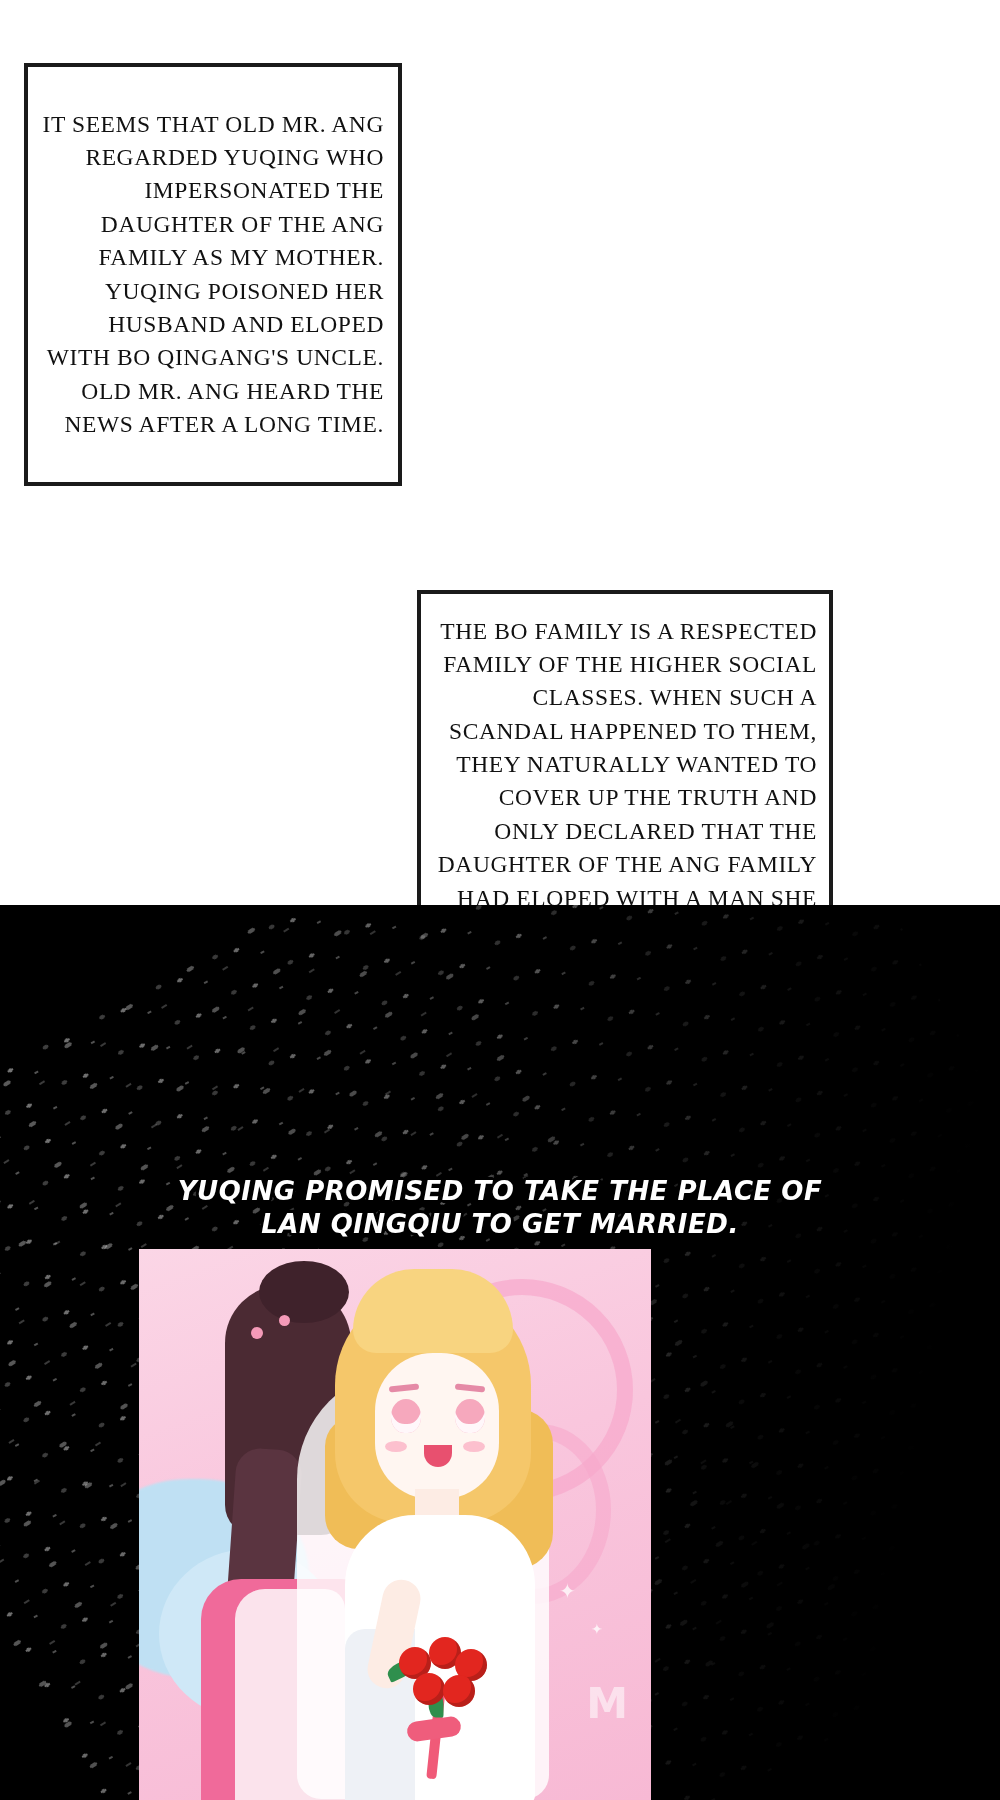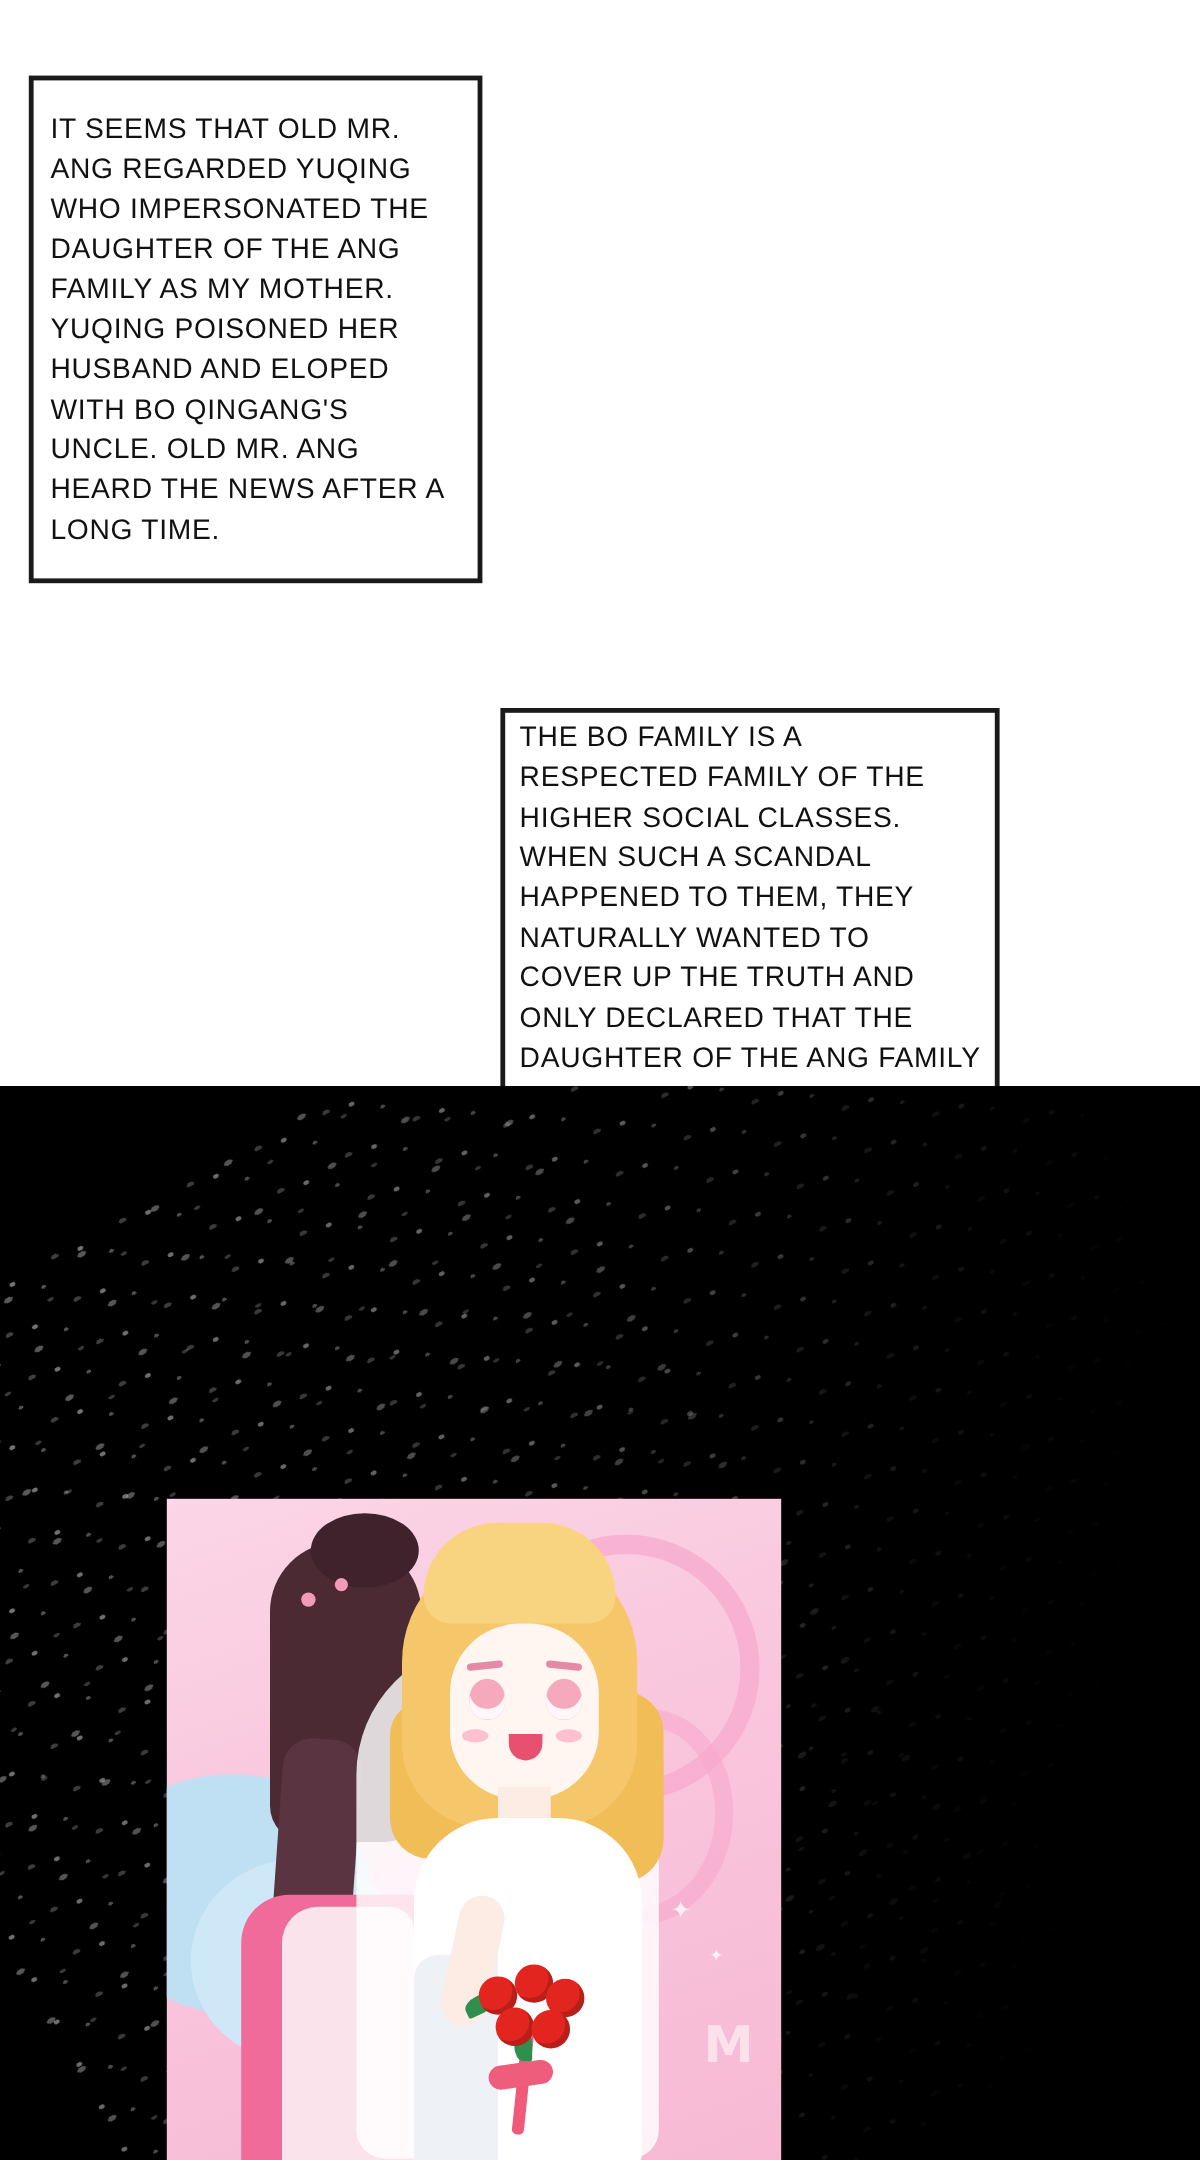--- a/index.html
+++ b/index.html
@@ -34,24 +34,24 @@
   .caption-box {
     position: absolute;
     background: #ffffff;
     border: 4px solid #1a1a1a;
     box-sizing: border-box;
     display: flex;
     align-items: center;
     justify-content: center;
   }
   .caption-text {
-    font-family: Liberation Sans, sans-serif;
+    font-family: Liberation Serif, serif;
     color: #111111;
     text-transform: uppercase;
-    text-align: left;
+    text-align: right;
     letter-spacing: 0.6px;
     line-height: 1.42;
     white-space: pre-line;
   }
 
   #caption-1 {
     left: 24px;
     top: 63px;
     width: 378px;
     height: 423px;
@@ -459,20 +459,22 @@
     </div>
 
   </div>
 
   <div class="panel-black">
     <div class="halftone"></div>
     <div class="halftone-2"></div>
     <div class="vignette"></div>
   </div>
 
+  <div class="narration">YUQING PROMISED TO TAKE THE PLACE OF
+LAN QINGQIU TO GET MARRIED.</div>
 
   <div class="illustration">
 
     <div class="ill-blob ill-cloud-blue"></div>
     <div class="ill-blob ill-cloud-blue2"></div>
     <div class="ill-ring"></div>
     <div class="ill-ring2"></div>
 
     <span class="ill-sparkle" style="left:420px; top:330px;">✦</span>
     <span class="ill-sparkle" style="left:452px; top:372px; font-size:14px;">✦</span>

